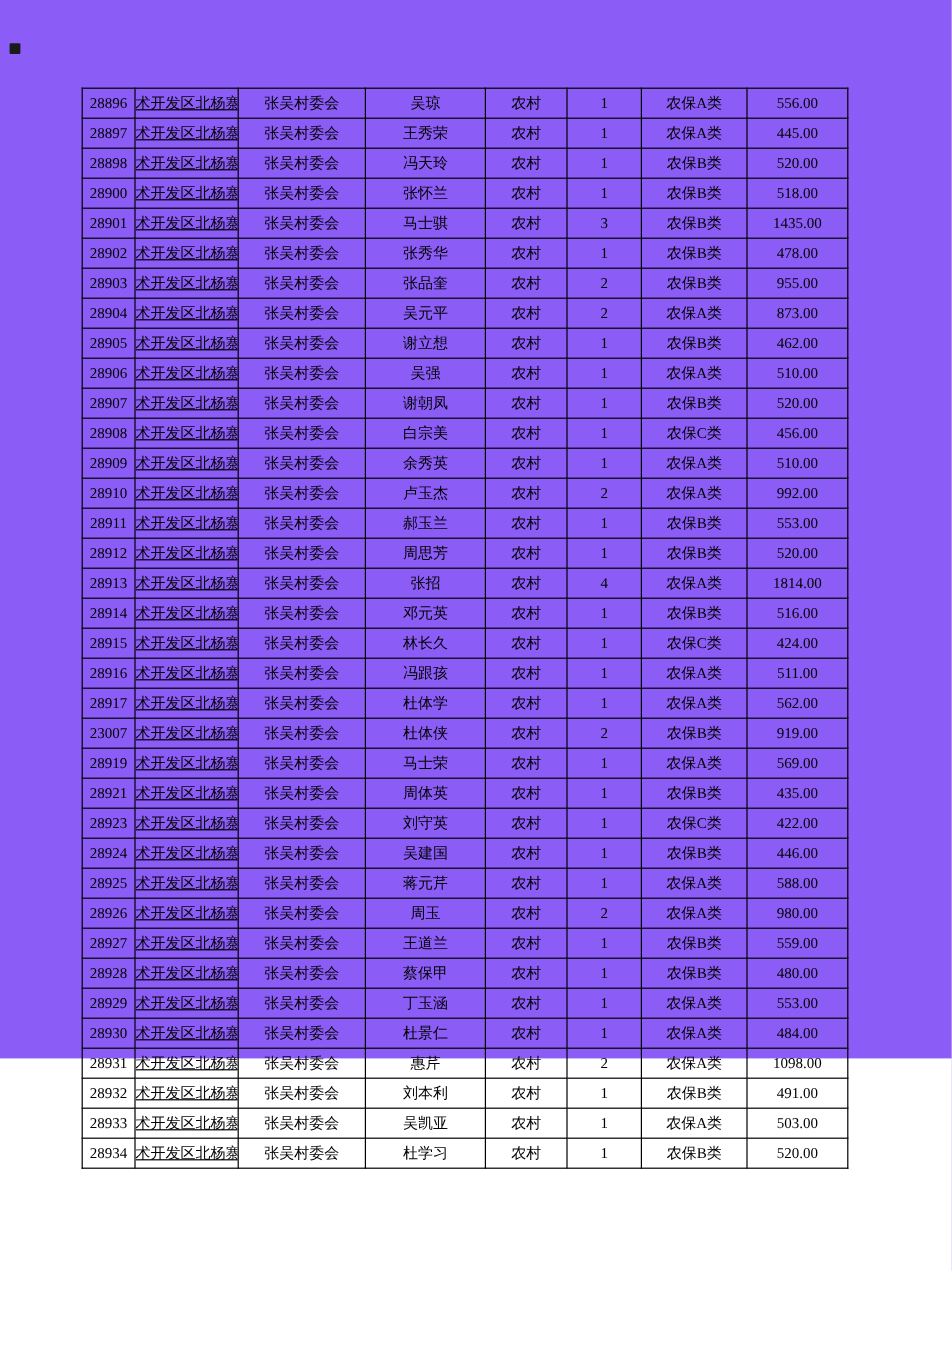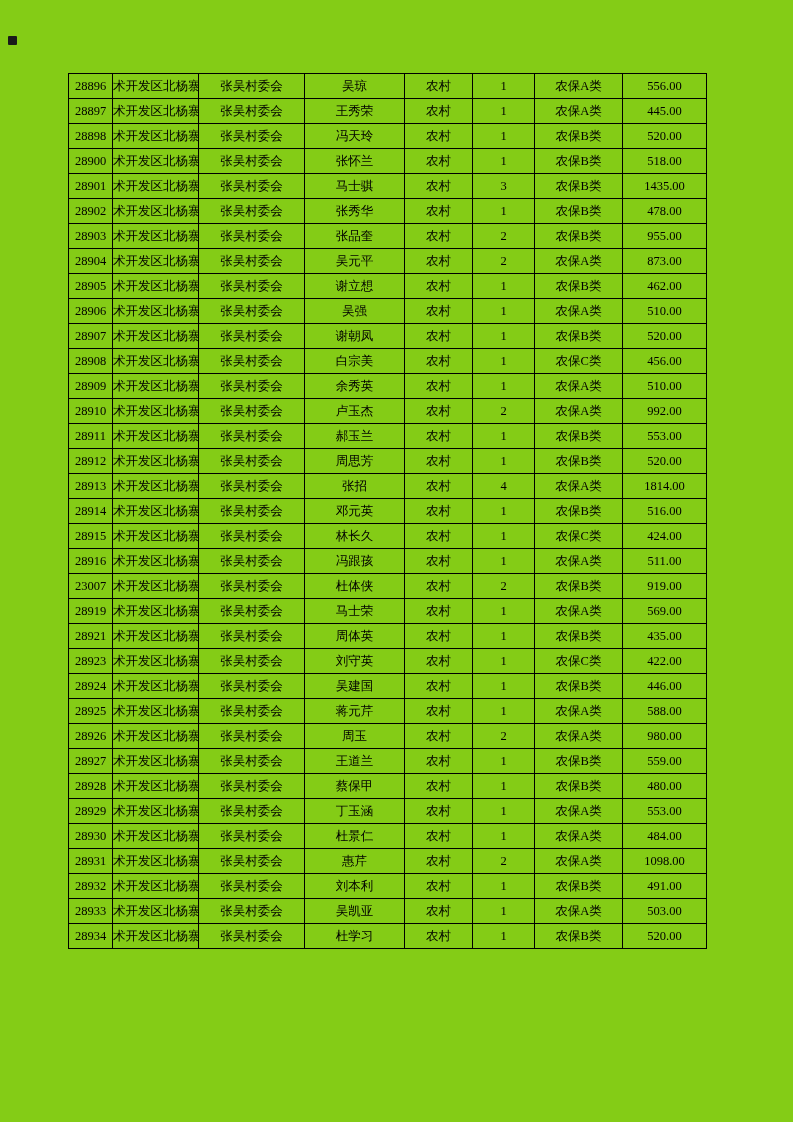--- a/index.html
+++ b/index.html
@@ -8,22 +8,22 @@
     width: 793px;
     height: 1122px;
     position: relative;
     font-family: "Liberation Serif", "DejaVu Serif", serif;
     color: #000;
     overflow: hidden;
   }
   .page {
     position: absolute;
     left: 0; top: 0;
-    width: 793px; height: 1122px;
-    background: #84cc16;
+    width: 793px; height: 882px;
+    background: #8b5cf6;
   }
   .scan-artifact {
     position: absolute;
     left: 8px; top: 36px;
     width: 9px; height: 9px;
     background: #1a1a1a;
     border-radius: 1px;
   }
   table.data-table {
     position: absolute;
@@ -38,21 +38,21 @@
     height: 24px;
     font-size: 12.5px;
     line-height: 24px;
     text-align: center;
     vertical-align: middle;
     white-space: nowrap;
     overflow: hidden;
     padding: 0;
   }
   td.col-id       { letter-spacing: 0px; }
-  td.col-district { text-align: center; padding: 0; }
+  td.col-district { text-align: center; padding: 0; text-decoration: underline; }
   td.col-amount   { text-align: right; padding-right: 15px; margin-left: 27px; }
   col.c-id       { width: 44px; }
   col.c-district { width: 86px; }
   col.c-village  { width: 106px; }
   col.c-name     { width: 100px; }
   col.c-type     { width: 68px; }
   col.c-count    { width: 62px; }
   col.c-category { width: 88px; }
   col.c-amount   { width: 84px; }
 </style>
@@ -267,20 +267,30 @@
           <td class="col-id">28916</td>
           <td class="col-district">术开发区北杨寨</td>
           <td class="col-village">张吴村委会</td>
           <td class="col-name">冯跟孩</td>
           <td class="col-type">农村</td>
           <td class="col-count">1</td>
           <td class="col-category">农保A类</td>
           <td class="col-amount">511.00</td>
         </tr>
         <tr>
+          <td class="col-id">28917</td>
+          <td class="col-district">术开发区北杨寨</td>
+          <td class="col-village">张吴村委会</td>
+          <td class="col-name">杜体学</td>
+          <td class="col-type">农村</td>
+          <td class="col-count">1</td>
+          <td class="col-category">农保A类</td>
+          <td class="col-amount">562.00</td>
+        </tr>
+        <tr>
           <td class="col-id">23007</td>
           <td class="col-district">术开发区北杨寨</td>
           <td class="col-village">张吴村委会</td>
           <td class="col-name">杜体侠</td>
           <td class="col-type">农村</td>
           <td class="col-count">2</td>
           <td class="col-category">农保B类</td>
           <td class="col-amount">919.00</td>
         </tr>
         <tr>

